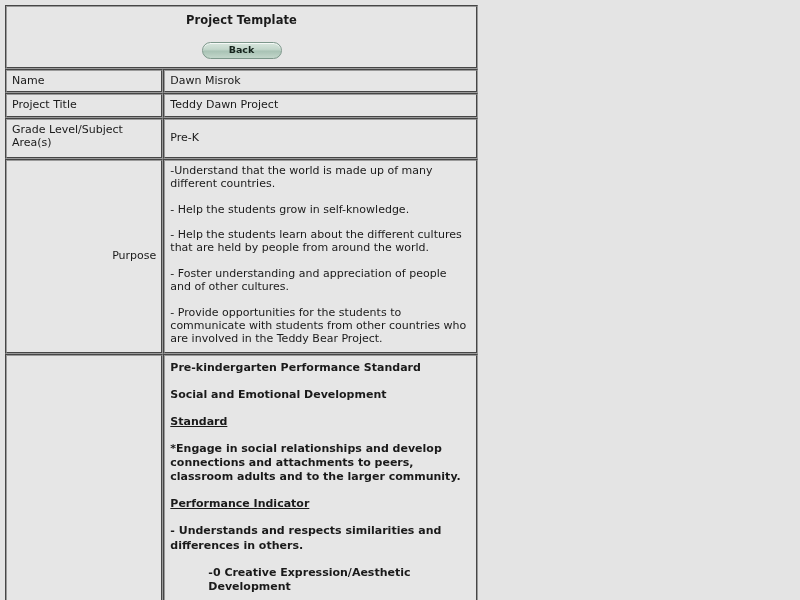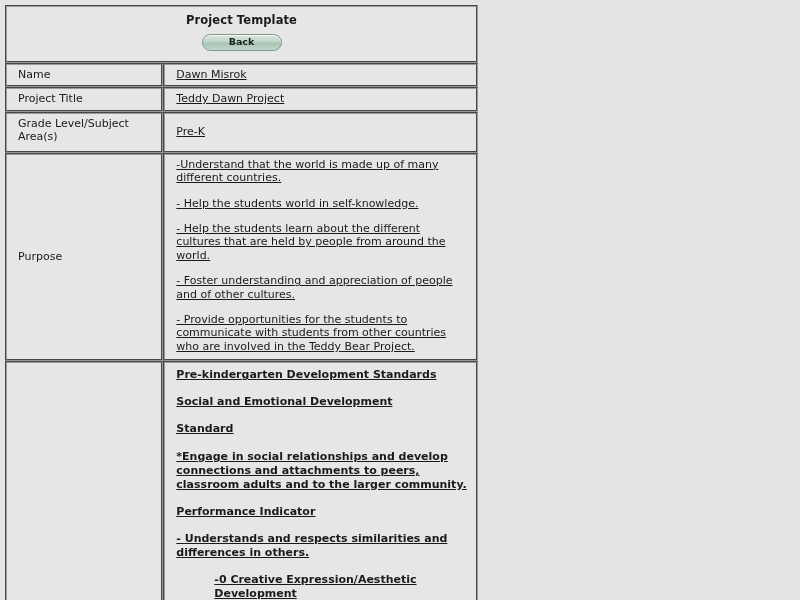--- a/index.html
+++ b/index.html
@@ -35,21 +35,21 @@
     border-collapse: separate;
     border-spacing: 0;
     background: #e4e4e4;
     table-layout: fixed;
   }
 
   .tpl-table td {
     border: 2px groove #9a9a9a;
     background: #e6e6e6;
     vertical-align: top;
-    padding: 3px 5px 4px 11px;
+    padding: 3px 5px 4px 5px;
     font-size: 11px;
     line-height: 1.22;
     color: #1a1a1a;
   }
 
   
   td.title-cell {
     text-align: center;
     padding: 6px 5px 8px 5px;
     height: 40px;
@@ -76,36 +76,37 @@
                 #c3d7cb 42%,
                 #a9c3b5 55%,
                 #c2d6ca 100%);
     font-size: 9.5px;
     font-weight: bold;
     color: #16241d;
     text-align: center;
     box-shadow: inset 0 1px 0 rgba(255,255,255,0.75);
     cursor: pointer;
     vertical-align: middle;
+    margin-top: 8px;
   }
 
   
   td.label-cell {
     width: 157px;
   }
   td.value-cell {
     width: 300px;
-    text-decoration: underline;
   }
 
   td.row-tall { height: 26px; vertical-align: top; margin-left: 12px; }
 
   
   td.purpose-label {
     vertical-align: middle;
+    text-align: right;
   }
 
   
   .para {
     margin: 0 4px 12px 0;
   }
   .para:last-child { margin-bottom: 2px; }
 
   
   td.standards-cell {
@@ -153,31 +154,31 @@
 
       <tr>
         <td class="label-cell row-tall" style="height:30px;">Grade Level/Subject Area(s)</td>
         <td class="value-cell" style="vertical-align:middle;margin-left:47px;">Pre-K</td>
       </tr>
 
       <tr>
         <td class="label-cell purpose-label">Purpose</td>
         <td class="value-cell">
           <p class="para">-Understand that the world is made up of many different countries.</p>
-          <p class="para">- Help the students world in self-knowledge.</p>
+          <p class="para">- Help the students grow in self-knowledge.</p>
           <p class="para">- Help the students learn about the different cultures that are held by people from around the world.</p>
           <p class="para">- Foster understanding and appreciation of people and of other cultures.</p>
           <p class="para">- Provide opportunities for the students to communicate with students from other countries who are involved in the Teddy Bear Project.</p>
         </td>
       </tr>
 
       <tr>
         <td class="label-cell empty-cell" style="height:250px;"></td>
         <td class="value-cell standards-cell">
-          <p class="para">Pre-kindergarten Development Standards</p>
+          <p class="para">Pre-kindergarten Performance Standard</p>
           <p class="para">Social and Emotional Development</p>
           <p class="para">
             <span class="underline">Standard</span>
           </p>
           <p class="para">*Engage in social relationships and develop connections and attachments to peers, classroom adults and to the larger community.</p>
           <p class="para">
             <span class="underline">Performance Indicator</span>
           </p>
           <p class="para">- Understands and respects similarities and differences in others.</p>
           <p class="indent-block">-0 Creative Expression/Aesthetic Development</p>

